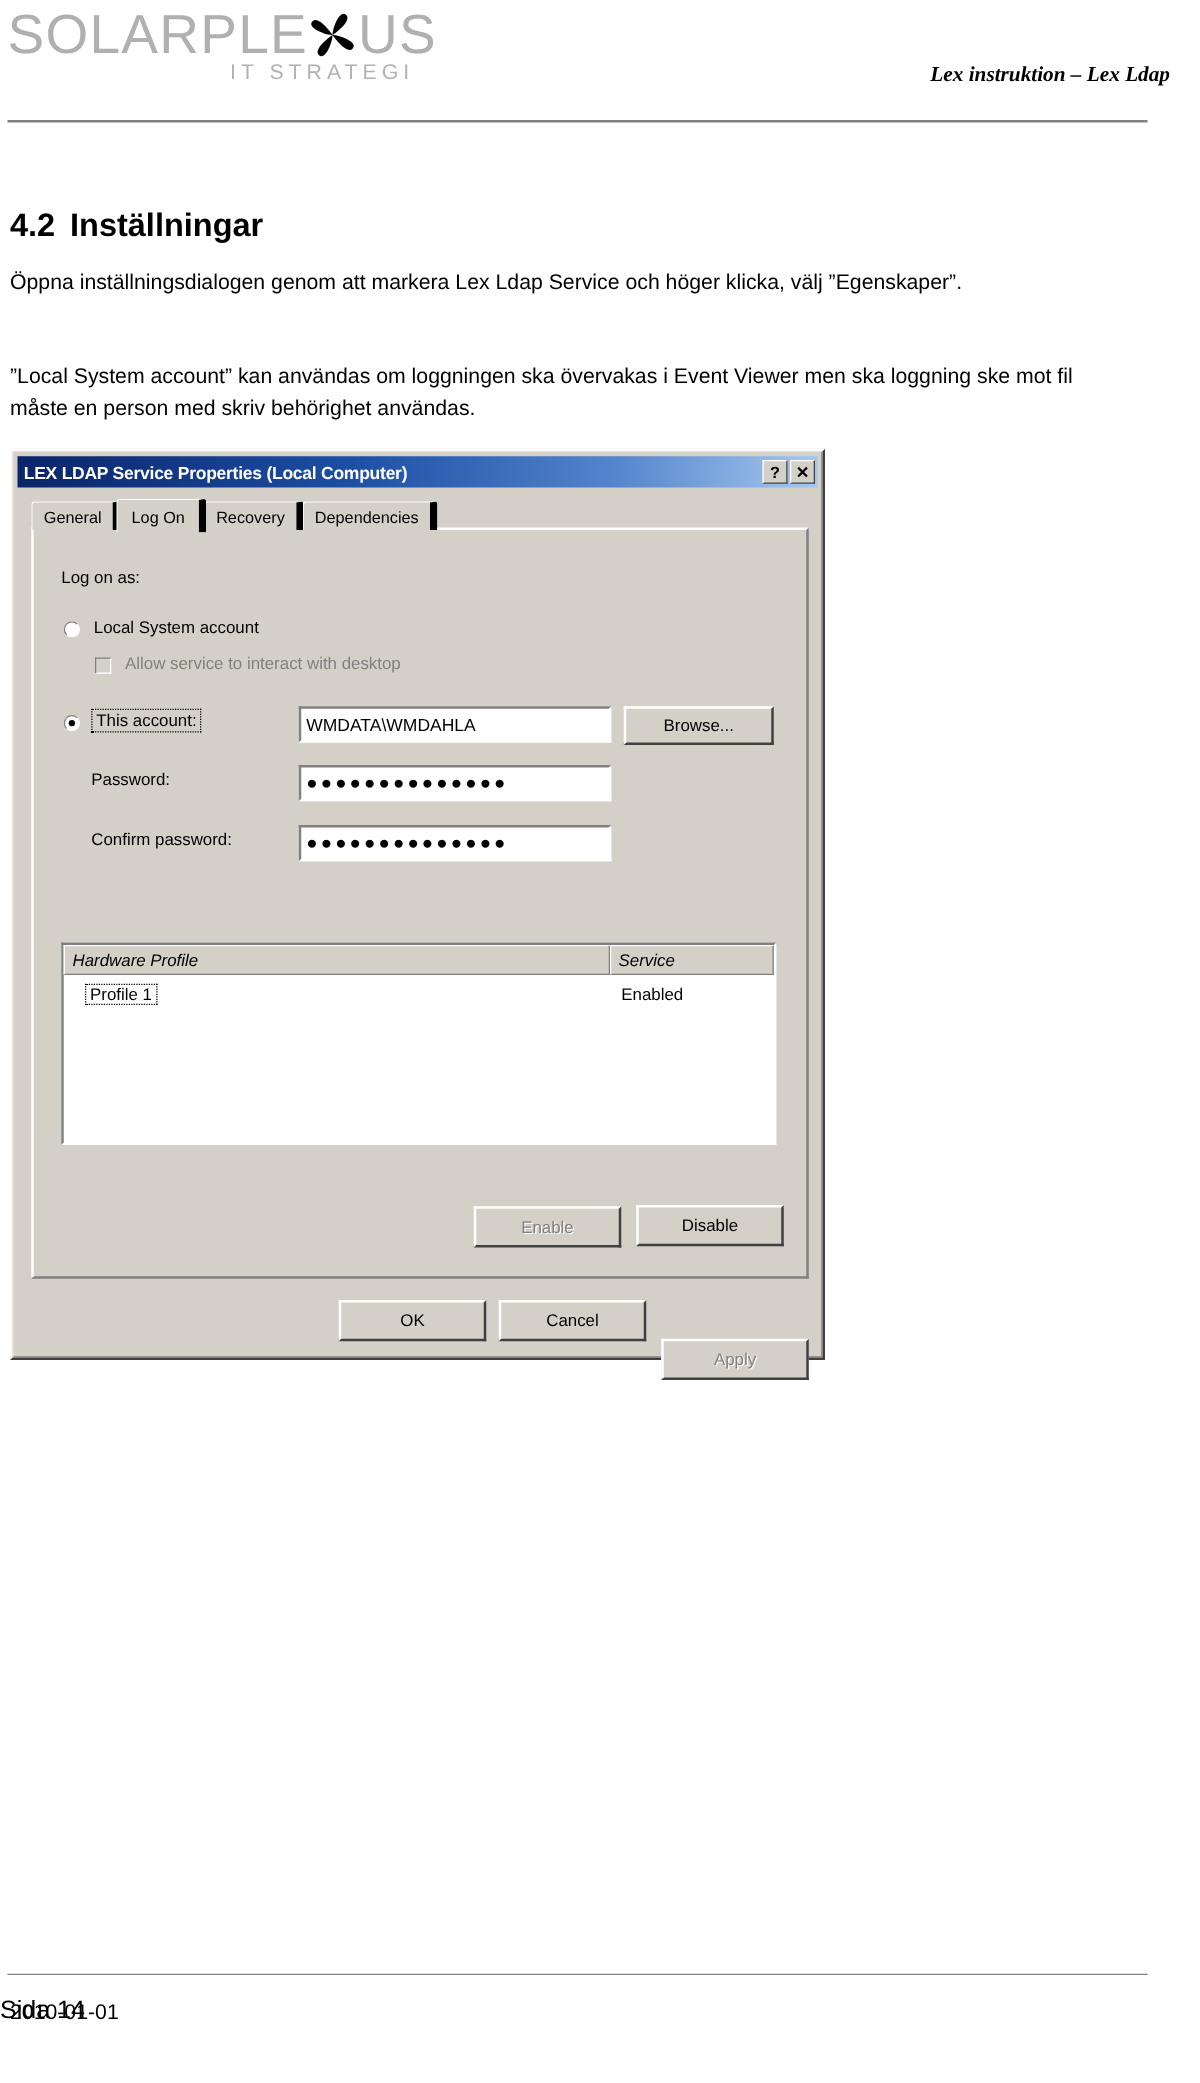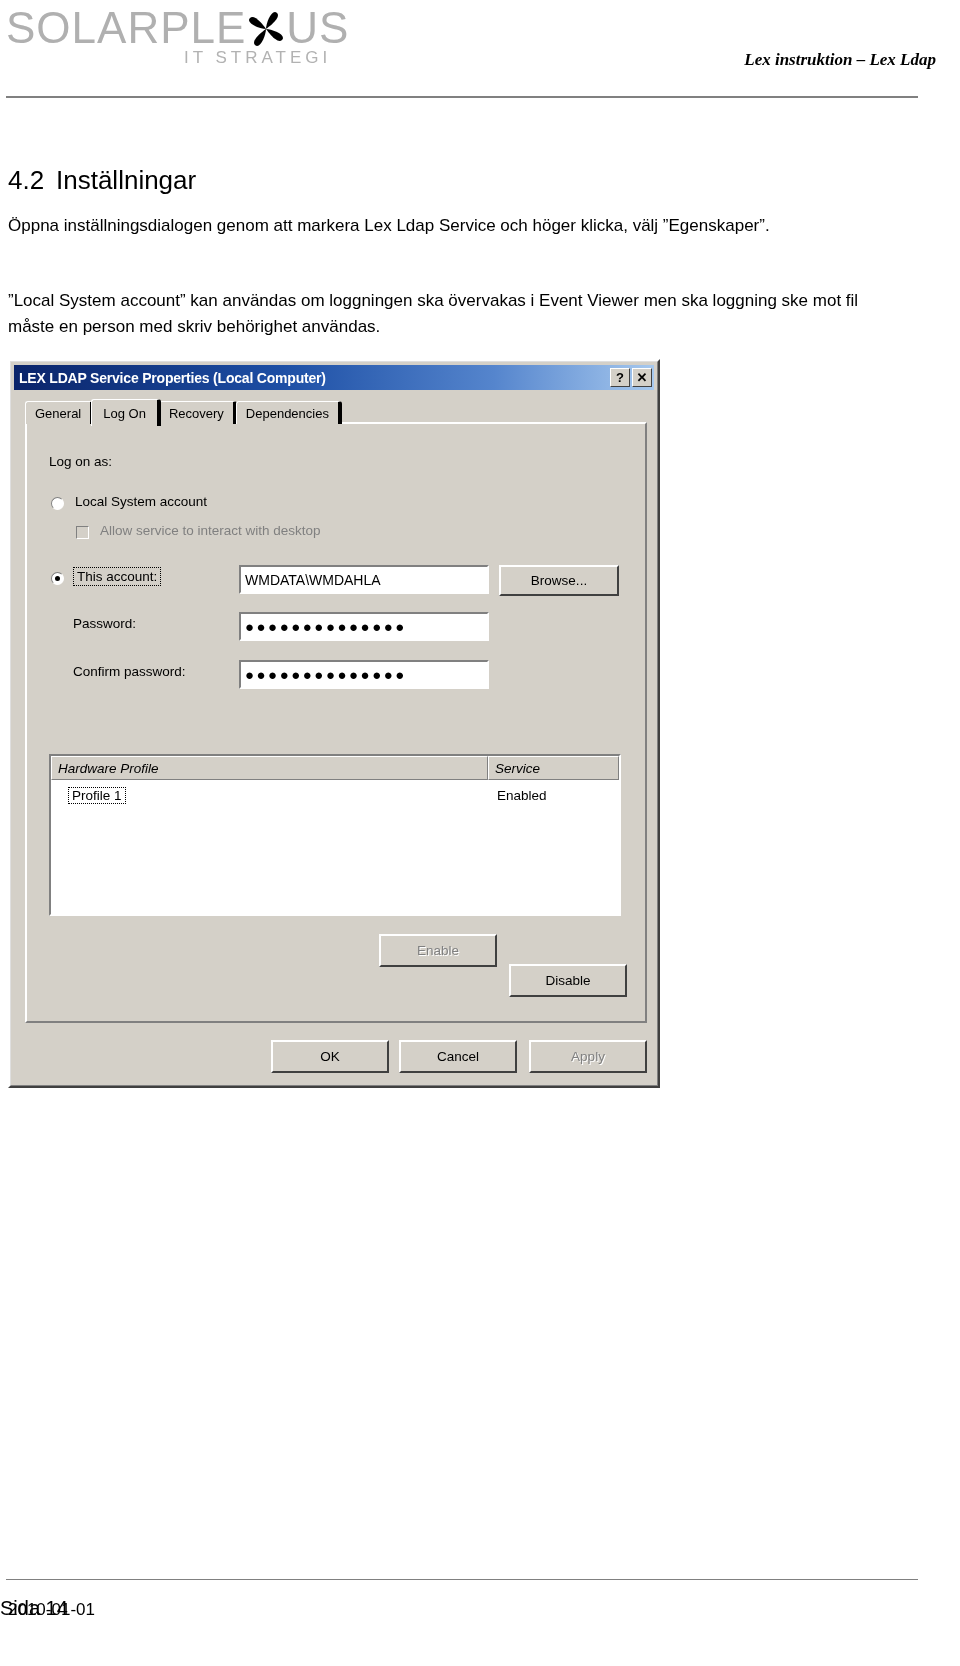--- a/index.html
+++ b/index.html
@@ -31,21 +31,21 @@
     font-family:"Liberation Serif", serif;
     font-style:italic;font-weight:bold;font-size:17px;color:#000;
     white-space:nowrap;
   }
   .rule-top{position:absolute;left:6px;top:96px;width:912px;height:0;
     border-top:2px solid #808080;}
 
   
   .h2{
     position:absolute;left:8px;top:165px;
-    font-size:26px;font-weight:normal;color:#000;white-space:nowrap;
+    font-size:26px;font-weight:bold;color:#000;white-space:nowrap;
   }
   .h2 .num{display:inline-block;min-width:48px;}
   .para{
     position:absolute;left:8px;width:900px;
     font-size:17px;line-height:26px;color:#000;
   }
   .para.p1{top:213px;}
   .para.p2{top:288px;}
 
   
@@ -80,21 +80,21 @@
     font-size:13px;font-weight:bold;color:#000;line-height:1;
     box-sizing:border-box;
   }
 
   
   .tabstrip{position:absolute;left:14px;top:36px;right:10px;height:26px;display:flex;align-items:flex-end;}
   .tab{
     height:23px;padding:0 9px;margin-right:-1px;
     background:#d4d0c8;
     border-top:1px solid #ffffff;border-left:1px solid #ffffff;
-    border-right:4px solid #000000;
+    border-right:6px solid #000000;
     border-top-left-radius:3px;border-top-right-radius:3px;
     display:flex;align-items:center;font-size:13px;color:#000;
     box-sizing:border-box;position:relative;z-index:1;
   }
   .tab.active{
     height:27px;margin:4px -2px -2px -2px;padding:0 11px;z-index:5;
     font-weight:normal;background:#d4d0c8;
   }
 
   .tabpanel{
@@ -140,21 +140,21 @@
   .dots{letter-spacing:2.5px;font-size:15px;line-height:1;}
 
   .btn{
     position:absolute;background:#d4d0c8;
     border-top:2px solid #ffffff;border-left:2px solid #ffffff;
     border-right:2px solid #404040;border-bottom:2px solid #404040;
     box-sizing:border-box;
     display:flex;align-items:center;justify-content:center;
     font-size:13.5px;color:#000;
   }
-  .btn.disabled{color:#808080;text-shadow:1px 1px 0 #ffffff;}
+  .btn.disabled{color:#808080;text-shadow:1px 1px 0 #ffffff;margin-top:31px;}
 
   .listview{
     position:absolute;background:#fff;
     border-top:2px solid #808080;border-left:2px solid #808080;
     border-right:2px solid #ffffff;border-bottom:2px solid #ffffff;
     box-sizing:border-box;
   }
   .lv-head{
     position:absolute;left:0;top:0;right:0;height:24px;
     background:#d4d0c8;display:flex;box-sizing:border-box;font-style:italic;

